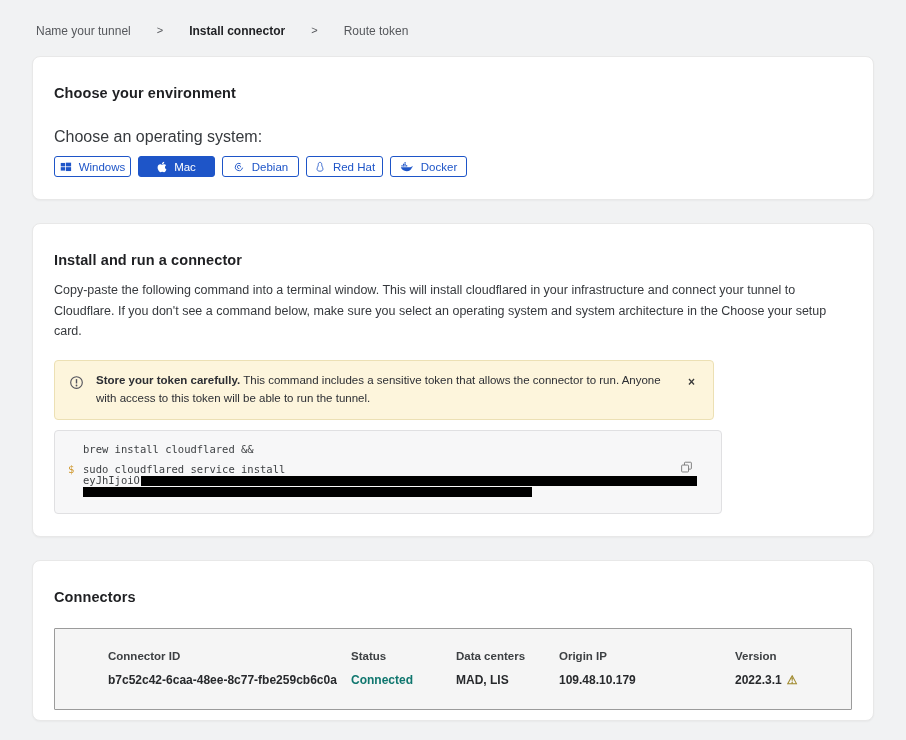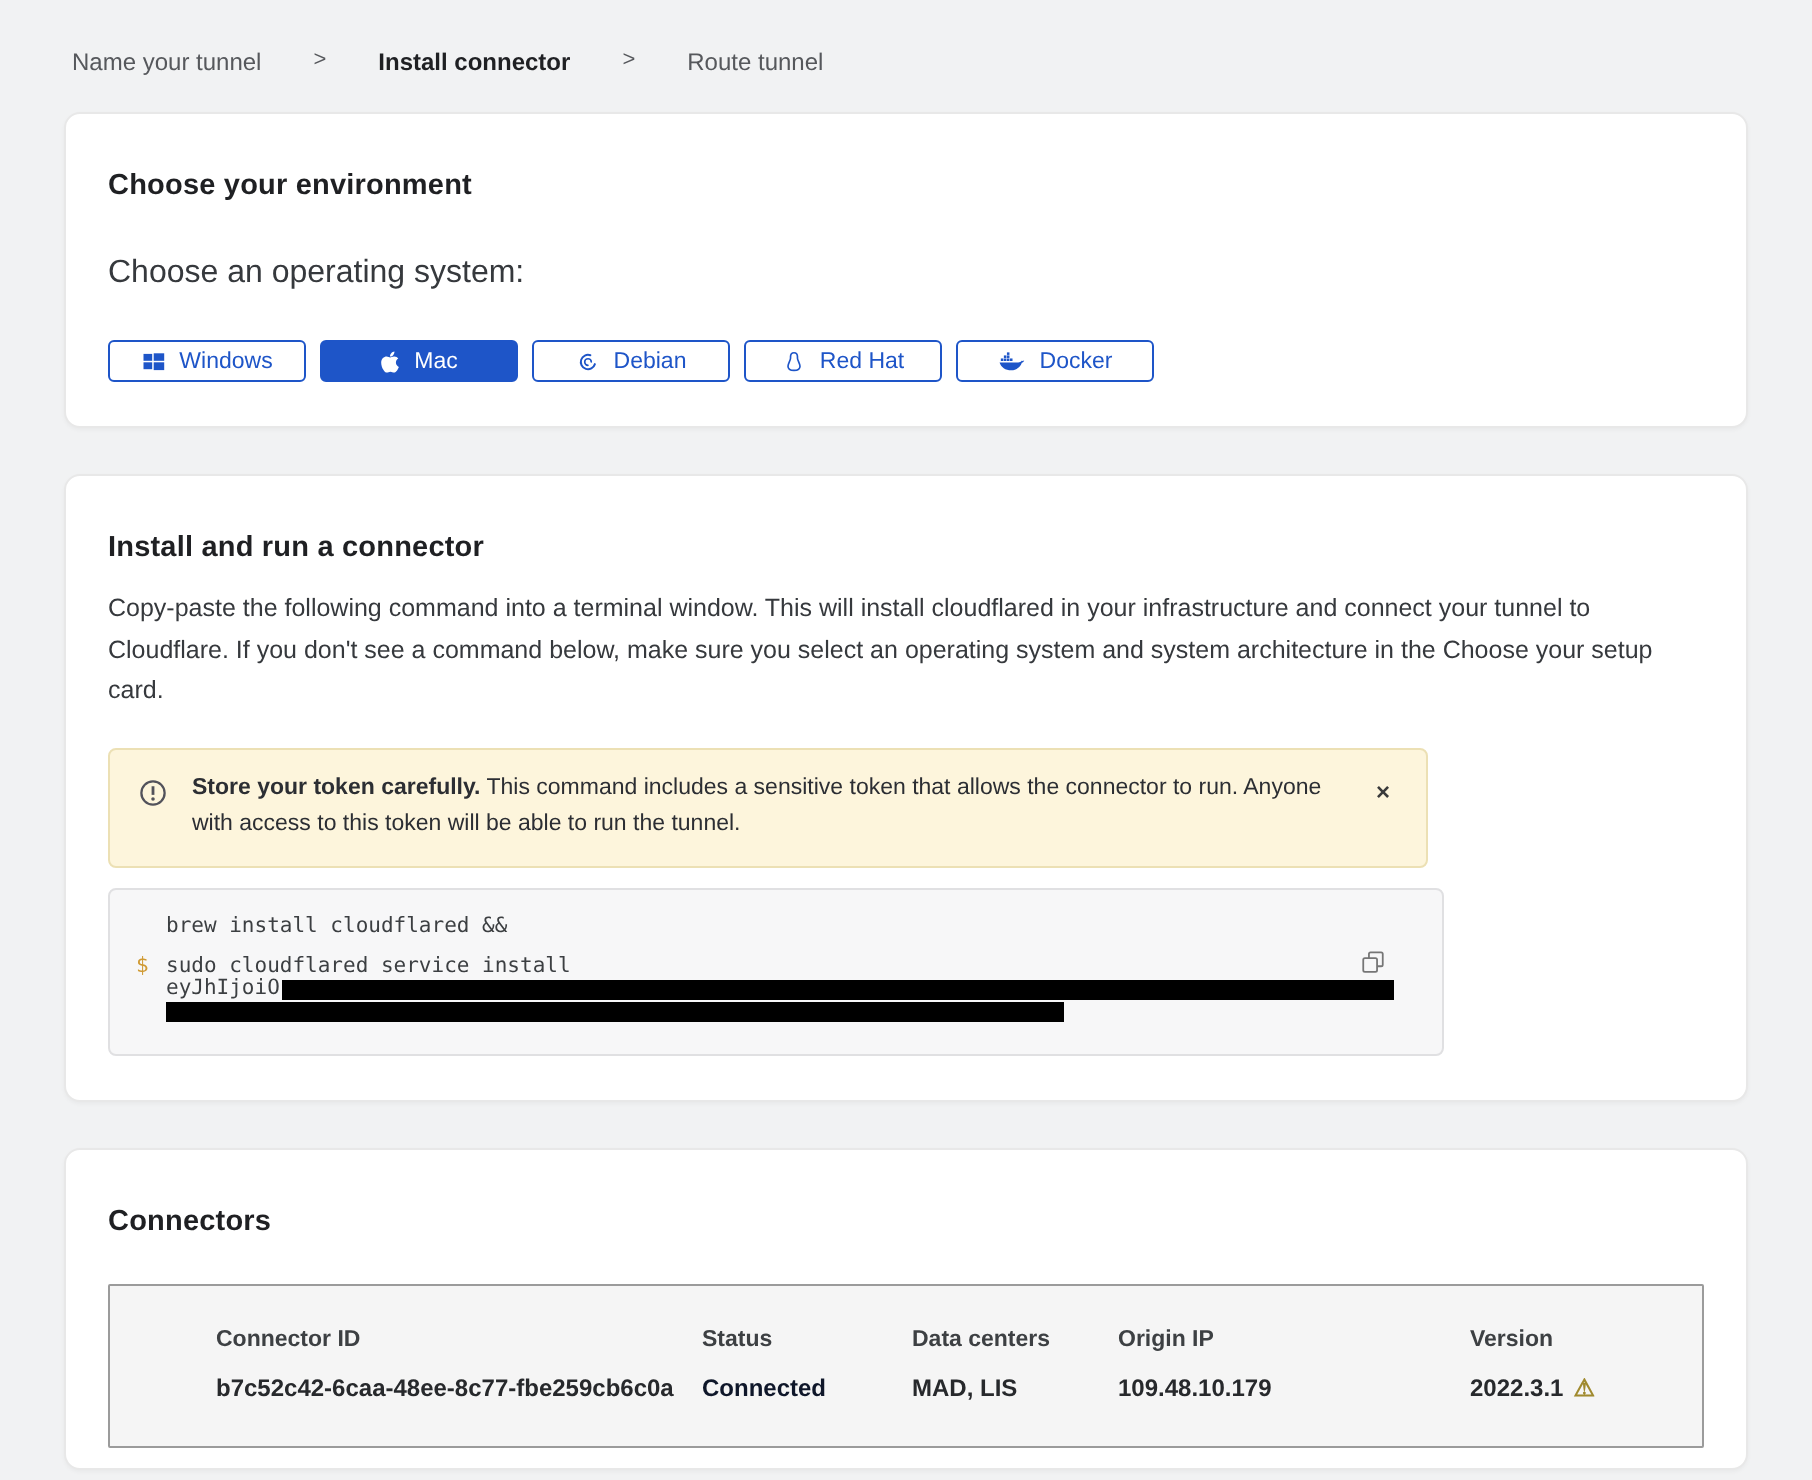--- a/index.html
+++ b/index.html
@@ -26,26 +26,25 @@
     box-shadow:0 1px 2px rgba(0,0,0,0.04);
     padding:28px 21px 22px 21px;
     margin-bottom:23px;
   }
   .card-title { font-size:14.5px; font-weight:bold; color:#1f2023; letter-spacing:.1px; }
 
   
   .os-label { font-size:16px; color:#36393d; margin:27px 0 10px 0; }
   .os-row { display:flex; gap:7px; }
   .os-btn {
-    width:99px; height:21px;
+    width:77px; height:21px;
     display:flex; align-items:center; justify-content:center; gap:7px;
     background:#fff; border:1px solid var(--accent); border-radius:3px;
     color:var(--accent); font-size:11.5px; font-family:"Liberation Sans", sans-serif;
     cursor:pointer;
-    margin-top:14px;
   }
   .os-btn svg { flex:none; }
   .os-btn.selected { background:var(--accent); color:#fff; border-color:var(--accent); }
 
   
   .desc { font-size:12.5px; color:#36393d; line-height:1.65; margin-top:12px; max-width:800px; }
   .alert {
     width:660px; margin-top:18px;
     background:#fdf5dc; border:1px solid #ece0b4; border-radius:4px;
     display:flex; align-items:flex-start; gap:12px;
@@ -77,35 +76,35 @@
   .conn-table {
     margin-top:23px;
     background:#f5f5f5;
     border:1px solid #9b9b9b;
     border-radius:1px;
     padding:21px 0 22px 53px;
   }
   .t-row { display:grid; grid-template-columns:243px 105px 103px 176px 1fr; align-items:center;font-weight:bold; }
   .t-head { font-size:11.5px; font-weight:bold; color:#3d4043; margin-bottom:11px; }
   .t-vals { font-size:12px; color:#27292c; }
-  .status-connected { color:#0f172a; }
+  .status-connected { color:#0f766e; }
   .version-cell { display:flex; align-items:center; gap:5px; }
   .warn-tri { color:#a08a2e; font-size:12px; line-height:1; }
 
   .icon { display:inline-flex; }
 </style>
 </head>
 <body>
 
 <nav class="breadcrumb">
   <span class="crumb">Name your tunnel</span>
   <span class="crumb-sep">&gt;</span>
   <span class="crumb active">Install connector</span>
   <span class="crumb-sep">&gt;</span>
-  <span class="crumb">Route tunnel</span>
+  <span class="crumb">Route token</span>
 </nav>
 
 <main class="page">
 
   <section class="card">
     <h2 class="card-title">Choose your environment</h2>
     <div class="os-label">Choose an operating system:</div>
     <div class="os-row">
       <button class="os-btn">
         <span class="icon">

